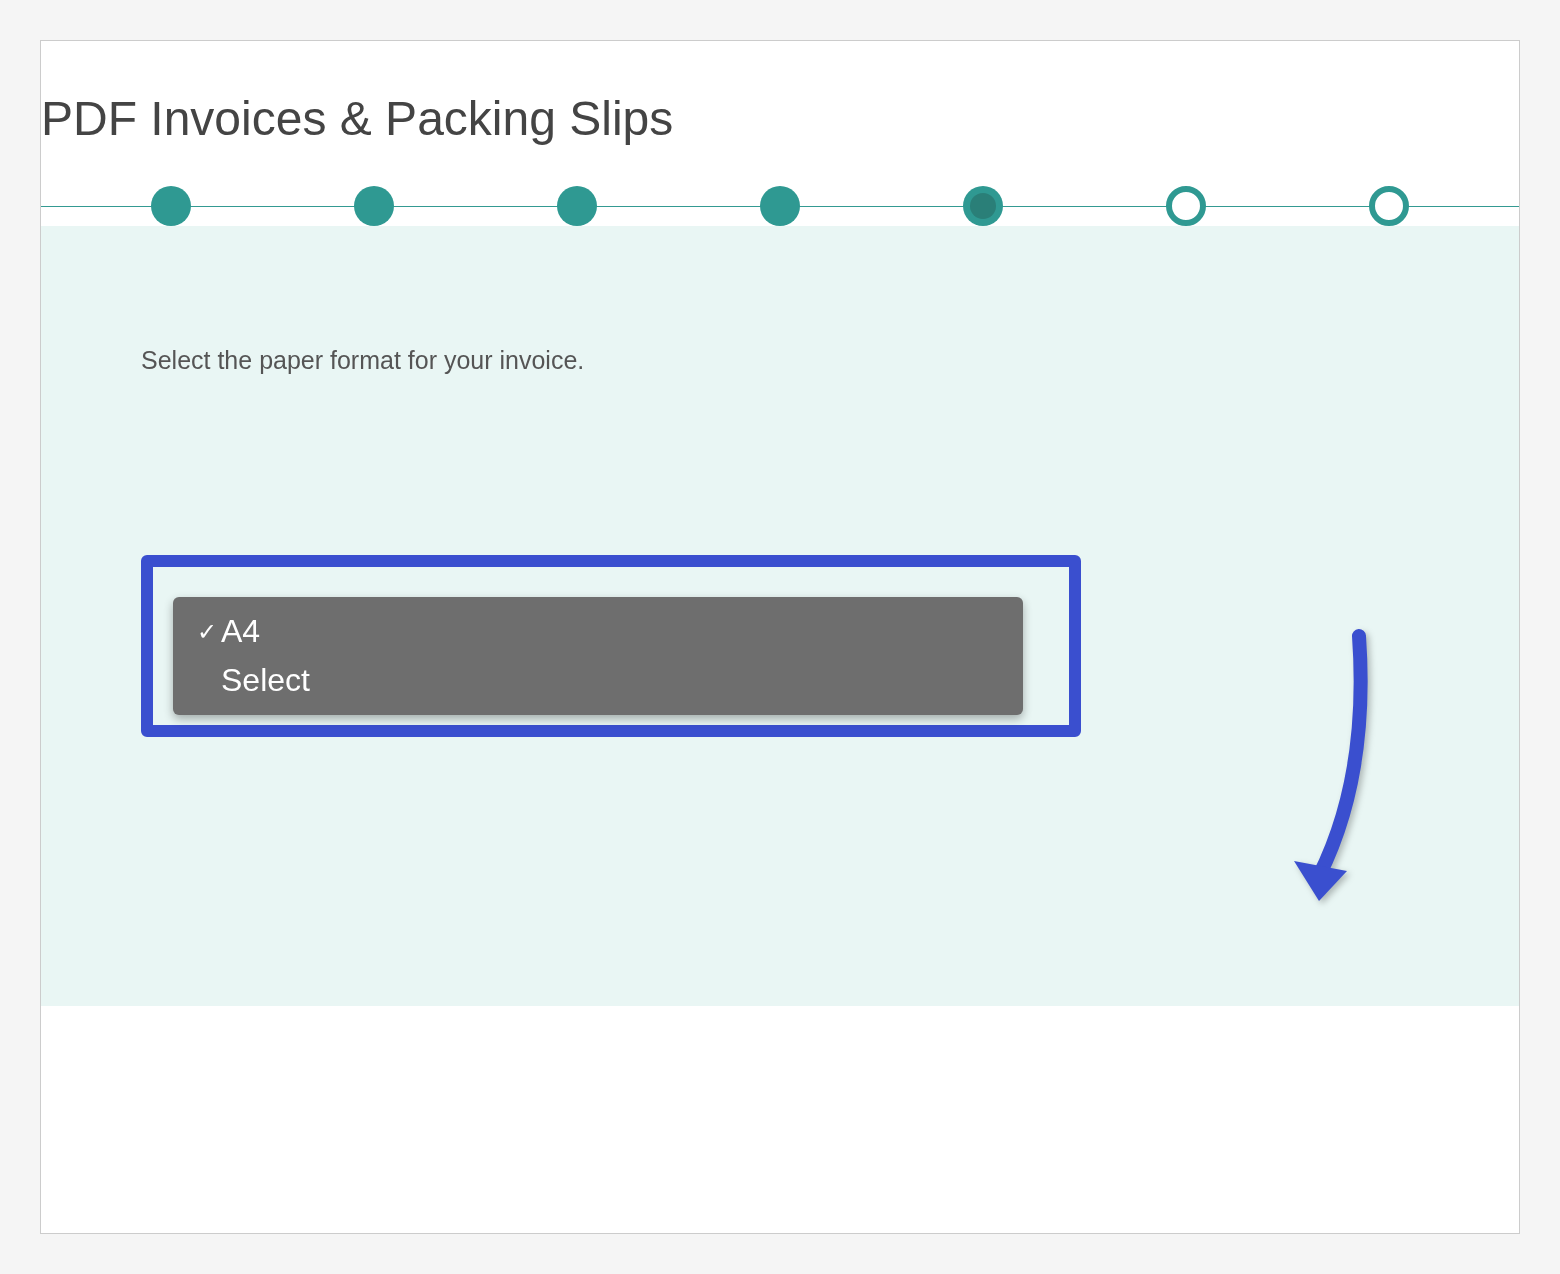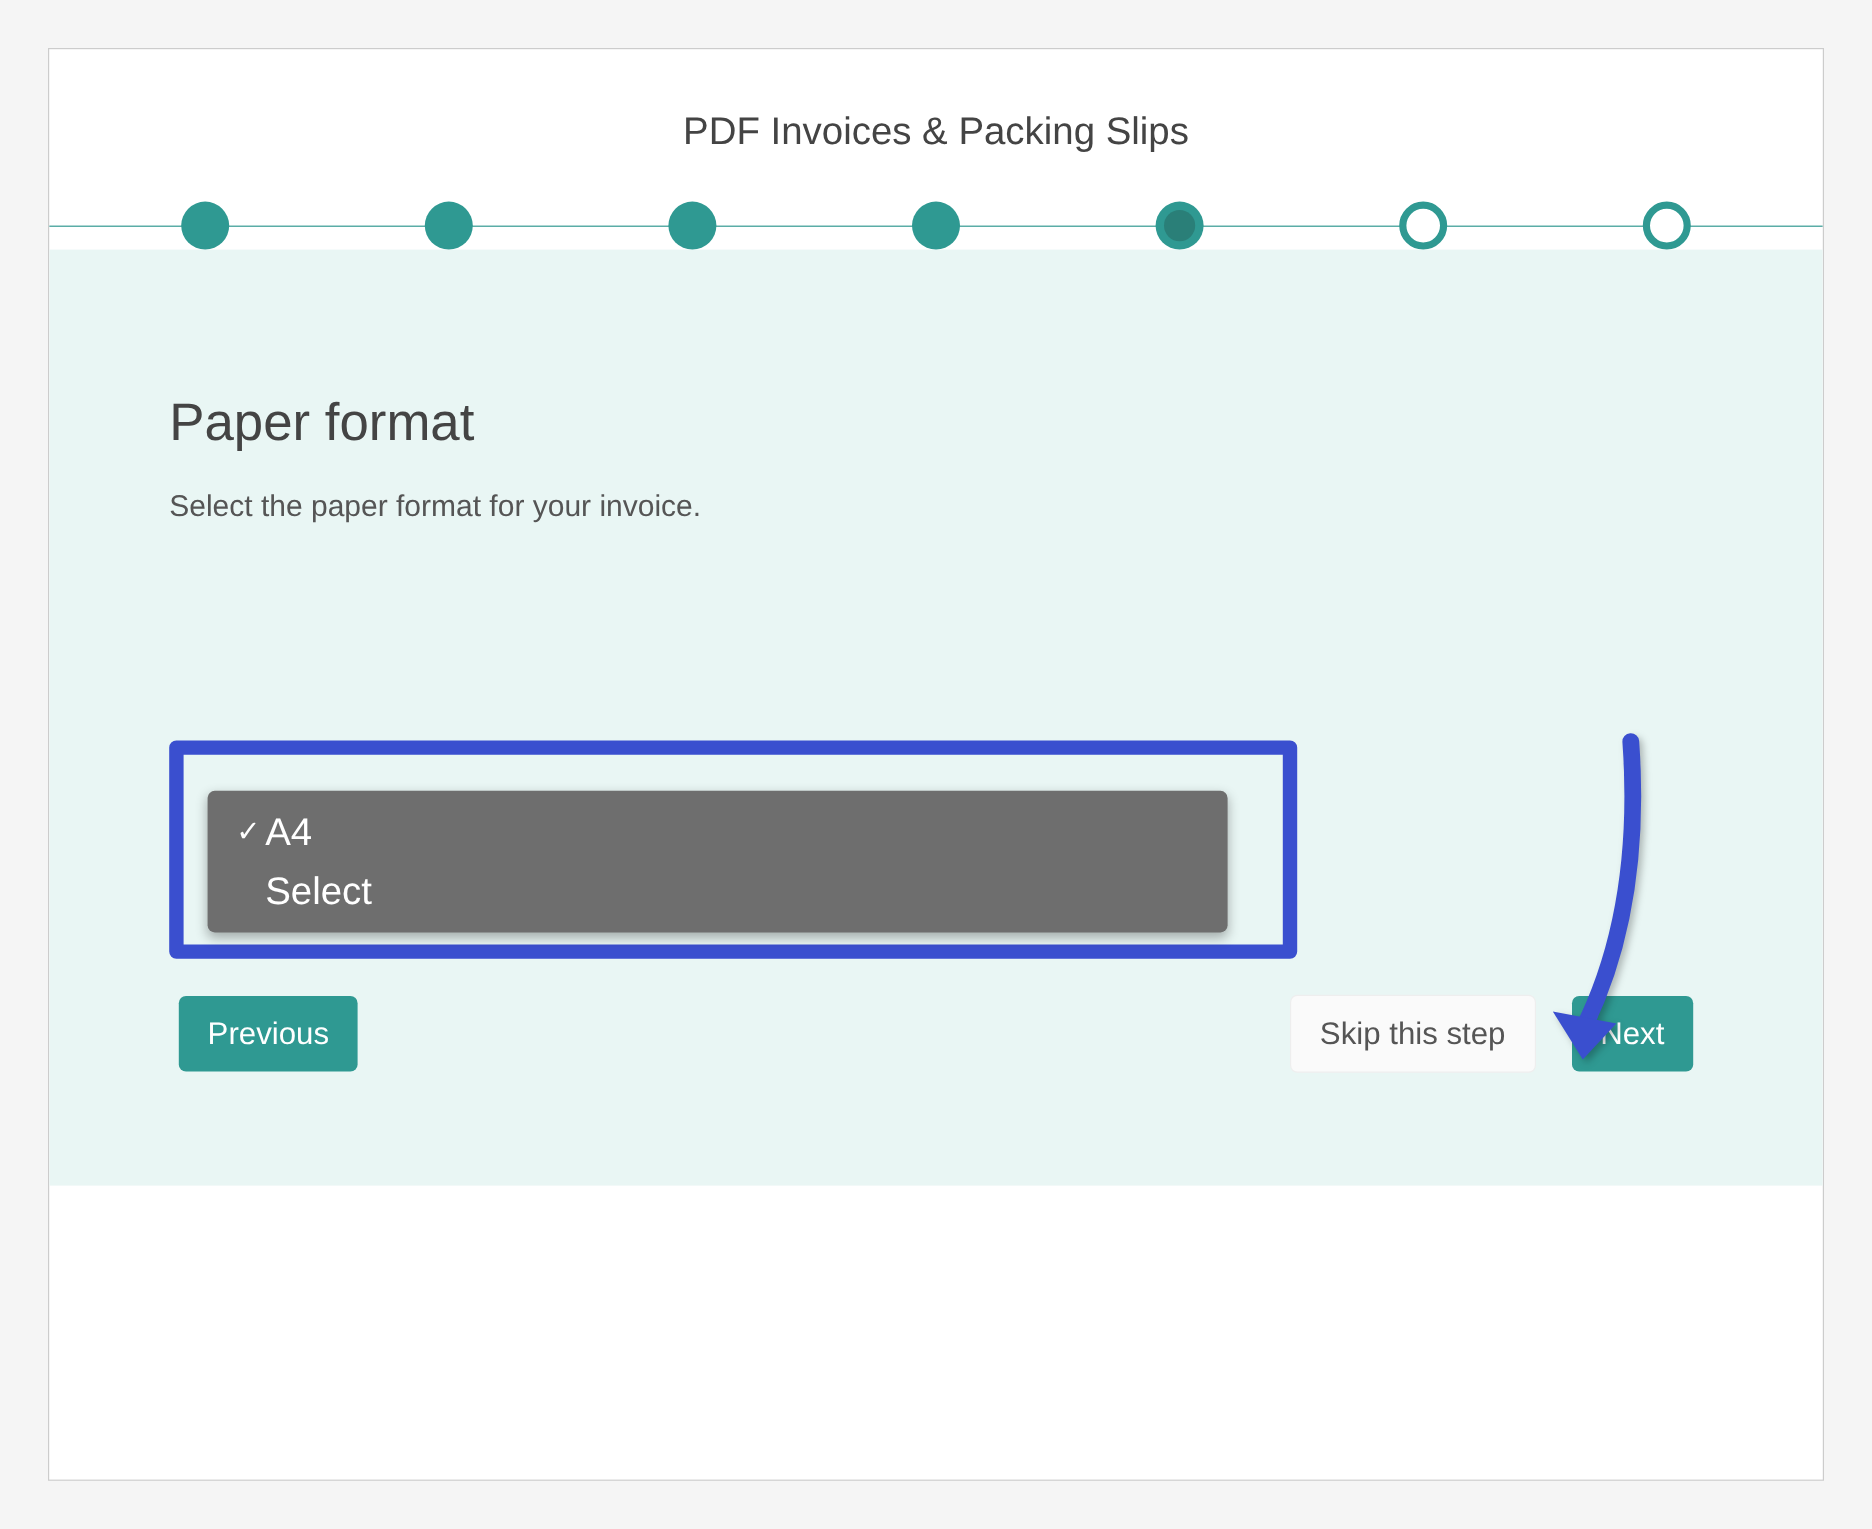--- a/index.html
+++ b/index.html
@@ -16,22 +16,22 @@
     }
     .card {
       background: #fff;
       border: 1px solid #ccc;
       width: 100%;
       height: 100%;
       overflow: hidden;
       position: relative;
     }
     .card-title {
-      text-align: center;
-      font-size: 32px;
+      text-align: left;
+      font-size: 48px;
       font-weight: 400;
       color: #444;
       padding: 50px 0 40px;
     }
     .progress-row {
       display: flex;
       justify-content: space-between;
       padding: 0 110px;
       position: relative;
       height: 40px;
@@ -166,43 +166,35 @@
     <div class="step-dot step-filled"></div>
     <div class="step-dot step-filled"></div>
     <div class="step-dot step-filled"></div>
     <div class="step-dot step-filled"></div>
     <div class="step-dot step-current"></div>
     <div class="step-dot step-empty"></div>
     <div class="step-dot step-empty"></div>
   </div>
 
   <div class="panel">
-    <h2 class="panel-heading">Paper format</h2>
     <p class="panel-subtext">Select the paper format for your invoice.</p>
 
     <div class="highlight-box">
       <div class="dropdown">
         <div class="dropdown-item">
           <span class="check">✓</span>
           <span>A4</span>
         </div>
         <div class="dropdown-item">
           <span class="check"></span>
           <span>Select</span>
         </div>
       </div>
     </div>
 
     <svg class="arrow-annotation" width="120" height="290" viewBox="0 0 120 290">
       <path d="M 90 10 Q 100 150 50 250" stroke="#3a4fcf" stroke-width="14" fill="none" stroke-linecap="round"></path>
       <polygon points="50,275 25,235 78,245" fill="#3a4fcf"></polygon>
     </svg>
 
-    <div class="buttons-row">
-      <button class="btn btn-primary">Previous</button>
-      <div class="right-buttons">
-        <button class="btn btn-light">Skip this step</button>
-        <button class="btn btn-primary">Next</button>
-      </div>
-    </div>
   </div>
 
 </div>
 
 </body></html>

